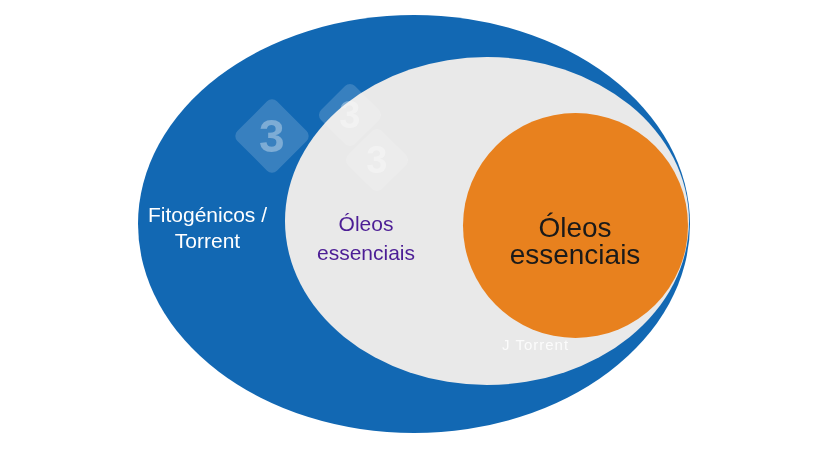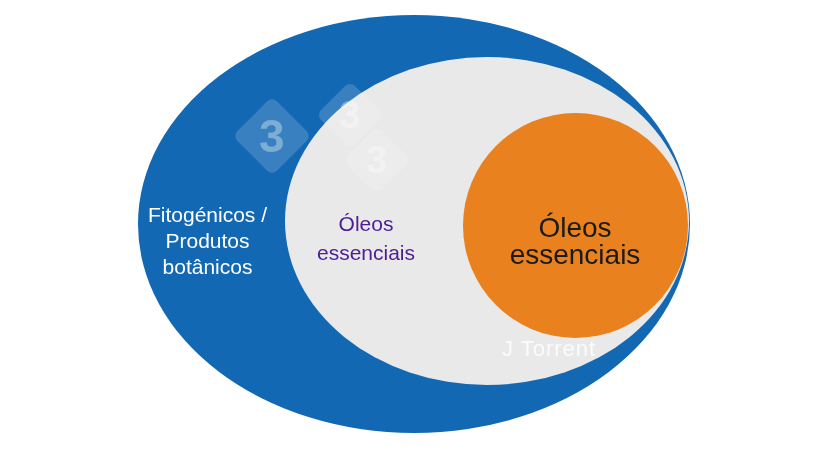--- a/index.html
+++ b/index.html
@@ -36,21 +36,21 @@
   .d3 .digit{font-size:38px;}
 
   .label{position:absolute;z-index:5;text-align:center;}
   .outer-label{left:120px;top:202px;width:175px;font-size:21px;line-height:26px;text-align:center;}
   .middle-label{left:291px;top:209px;width:150px;font-size:21px;line-height:29px;}
   .inner-label{left:475px;top:214px;width:200px;font-size:28px;line-height:27px;}
 
   .credit{
     position:absolute;z-index:4;
     left:502px;top:336px;
-    font-size:22px;
+    font-size:15px;
     color:rgba(255,255,255,0.82);
     letter-spacing:1px;
   }
 </style>
 </head>
 <body>
 
 <div class="stage">
 
   <div class="shape outer" style="background: rgb(18, 104, 179);"></div>
@@ -62,22 +62,21 @@
   </div>
   <div class="diamond d2">
     <span class="digit">3</span>
   </div>
   <div class="diamond d3">
     <span class="digit">3</span>
   </div>
 
   <div class="label outer-label" style="color: rgb(255, 255, 255);">
     <div>Fitogénicos /</div>
-    <div>Produtos</div>
-    <div>botânicos</div>
+    <div>Torrent</div>
   </div>
 
   <div class="label middle-label" style="color: #4c1d95;">
     <div>Óleos</div>
     <div>essenciais</div>
   </div>
 
   <div class="label inner-label" style="color: rgb(26, 26, 26);">
     <div>Óleos essenciais</div>
   </div>

